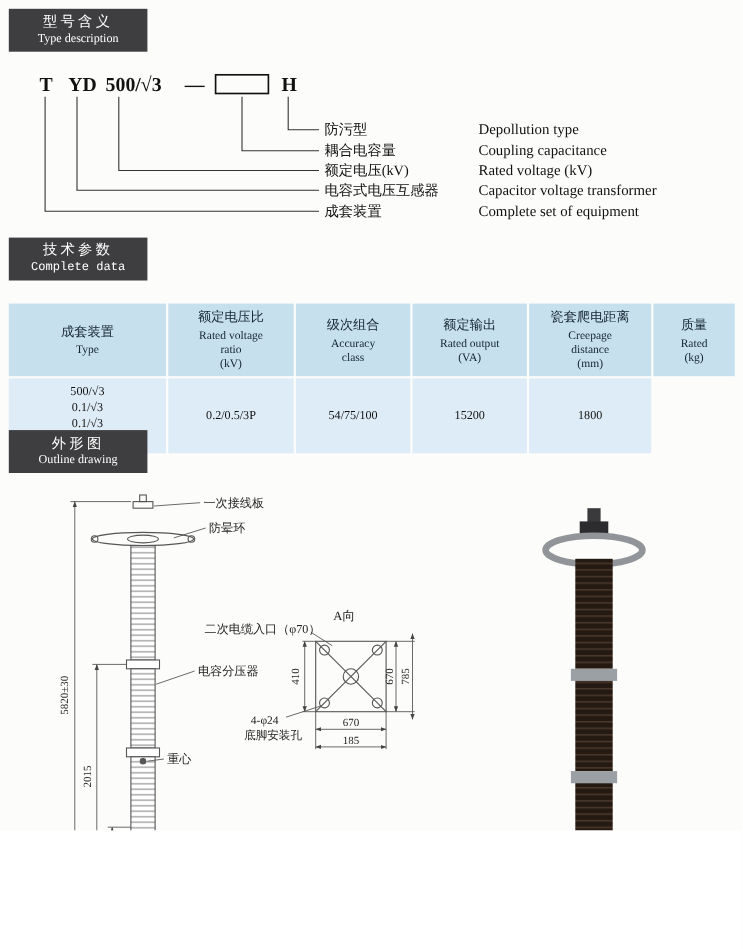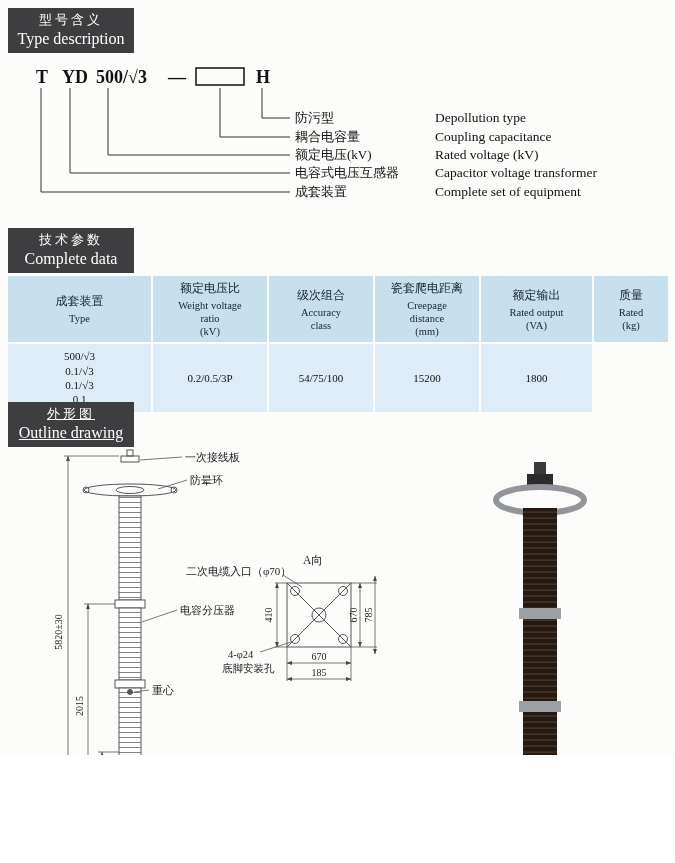--- a/index.html
+++ b/index.html
@@ -3,24 +3,24 @@
 <meta charset="utf-8">
 <style>
   * { margin:0; padding:0; box-sizing:border-box; }
   html,body { background:#ffffff; }
   body { font-family:"Liberation Serif", serif; }
   .page { position:relative; width:675px; height:755px; background:#fcfcfb; overflow:hidden; }
 
   .badge { position:absolute; left:8px; width:126px; background:#3e3e40; color:#fff;
            text-align:center; padding:4px 6px; }
   .badge .zh { font-size:13px; letter-spacing:3px; line-height:1.3; }
-  .badge .en { font-size:16px; line-height:1.25; }
+  .badge .en { font-size:11px; line-height:1.25; }
   .badge-1 { top:8px; }
-  .badge-2 { top:228px; }
-  .badge-3 { top:402px;text-decoration:underline; }
+  .badge-2 { top:216px;font-family:Liberation Mono, monospace; }
+  .badge-3 { top:391px; }
 
   .designation-svg { position:absolute; left:0; top:55px; }
   .outline-svg { position:absolute; left:0; top:400px; }
 
   .tech-table { position:absolute; left:8px; top:276px; width:660px;
                 display:grid; grid-template-columns:143px 114px 104px 104px 111px 1fr;
                 gap:2px; }
   .tt-cell { display:flex; flex-direction:column; align-items:center; justify-content:center;
              text-align:right; }
   .th { background:#c6e0ee; min-height:62px; padding:4px 2px; }
@@ -76,39 +76,39 @@
     <div class="en">Complete data</div>
   </div>
 
   <div class="tech-table">
     <div class="tt-cell th">
       <div class="th-zh">成套装置</div>
       <div class="th-en">Type</div>
     </div>
     <div class="tt-cell th">
       <div class="th-zh">额定电压比</div>
-      <div class="th-en">Weight voltage</div>
+      <div class="th-en">Rated voltage</div>
       <div class="th-en">ratio</div>
       <div class="th-en">(kV)</div>
     </div>
     <div class="tt-cell th">
       <div class="th-zh">级次组合</div>
       <div class="th-en">Accuracy</div>
       <div class="th-en">class</div>
+    </div>
+    <div class="tt-cell th">
+      <div class="th-zh">额定输出</div>
+      <div class="th-en">Rated output</div>
+      <div class="th-en">(VA)</div>
     </div>
     <div class="tt-cell th">
       <div class="th-zh">瓷套爬电距离</div>
       <div class="th-en">Creepage</div>
       <div class="th-en">distance</div>
       <div class="th-en">(mm)</div>
-    </div>
-    <div class="tt-cell th">
-      <div class="th-zh">额定输出</div>
-      <div class="th-en">Rated output</div>
-      <div class="th-en">(VA)</div>
     </div>
     <div class="tt-cell th">
       <div class="th-zh">质量</div>
       <div class="th-en">Rated</div>
       <div class="th-en">(kg)</div>
     </div>
 
     <div class="tt-cell td">
       <div class="td-line">500/√3</div>
       <div class="td-line">0.1/√3</div>

